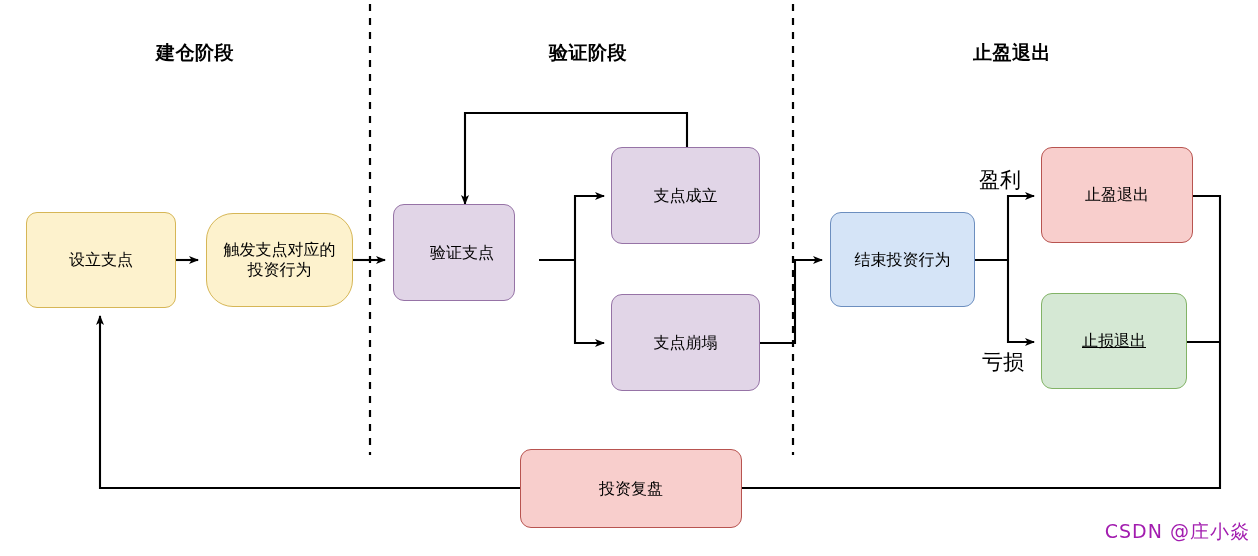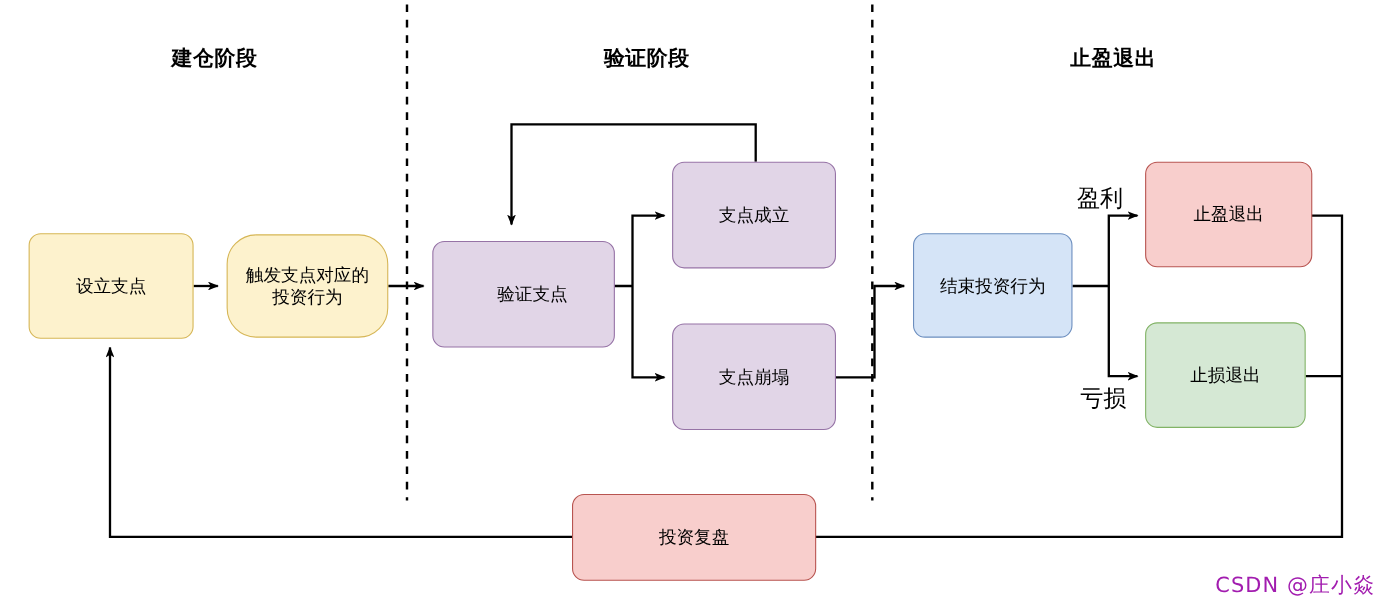--- a/index.html
+++ b/index.html
@@ -120,31 +120,31 @@
 
   <div class="phase-title" style="left:195px; top:40px;">建仓阶段</div>
   <div class="phase-title" style="left:588px; top:40px;">验证阶段</div>
   <div class="phase-title" style="left:1012px; top:40px;">止盈退出</div>
 
   <div class="node node-yellow" style="left:26px; top:212px; width:150px; height:96px;">设立支点</div>
 
   <div class="node node-yellow" style="left:206px; top:213px; width:147px; height:94px; white-space:pre-line;border-radius:27px;">触发支点对应的
 投资行为</div>
 
-  <div class="node node-purple" style="left:393px; top:219px; width:166px; height:97px;padding-left:22px;">验证支点</div>
+  <div class="node node-purple" style="left:393px; top:204px; width:122px; height:97px;padding-left:22px;">验证支点</div>
 
   <div class="node node-purple" style="left:611px; top:147px; width:149px; height:97px;">支点成立</div>
 
   <div class="node node-purple" style="left:611px; top:294px; width:149px; height:97px;text-align:center;">支点崩塌</div>
 
   <div class="node node-blue" style="left:830px; top:212px; width:145px; height:95px;text-align:center;">结束投资行为</div>
 
   <div class="node node-red" style="left:1041px; top:147px; width:152px; height:96px;">止盈退出</div>
 
-  <div class="node node-green" style="left:1041px; top:293px; width:146px; height:96px;">止损退出</div>
+  <div class="node node-green" style="left:1041px; top:293px; width:146px; height:96px;text-decoration:underline;">止损退出</div>
 
   <div class="node node-red" style="left:520px; top:449px; width:222px; height:79px;">投资复盘</div>
 
   <div class="edge-label" style="left:1000px; top:180px;">盈利</div>
   <div class="edge-label" style="left:1003px; top:362px;">亏损</div>
 
   <div class="watermark" style="left:1250px; top:532px;">CSDN @庄小焱</div>
 
 </div>
 

